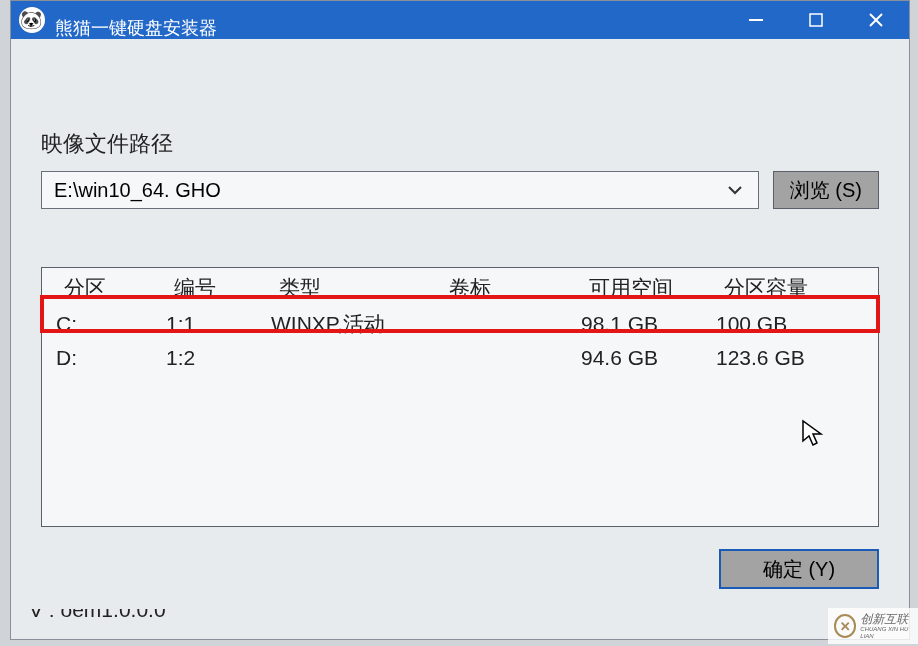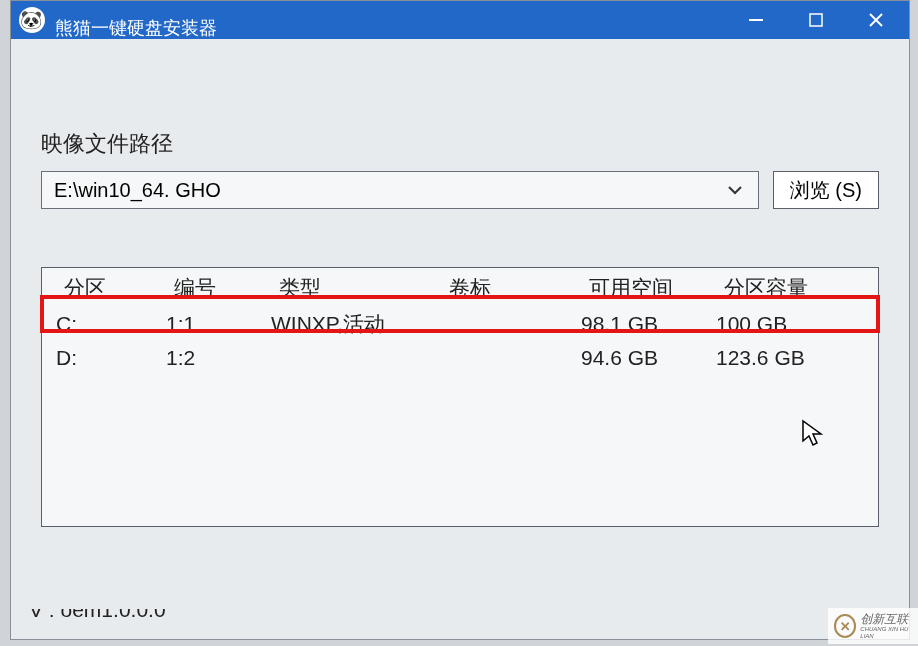--- a/index.html
+++ b/index.html
@@ -83,21 +83,21 @@
       height: 22px;
       display: flex;
       align-items: center;
       justify-content: center;
     }
     .btn {
       height: 38px;
       min-width: 100px;
       padding: 16px 16px;
       border: 1px solid #5a606a;
-      background: #ffffff;
+      background: #a3a3a3;
       font-size: 20px;
       display: flex;
       align-items: center;
       justify-content: center;
       cursor: pointer;
     }
     .btn-primary {
       border: 2px solid #1a5bb8;
     }
     .grid-box {
@@ -260,20 +260,23 @@
             <td></td>
             <td></td>
             <td>94.6 GB</td>
             <td>123.6 GB</td>
           </tr>
         </tbody>
       </table>
       <div class="highlight-row-marker"></div>
     </div>
 
+    <div class="ok-row">
+      <div class="btn btn-primary">确定 (Y)</div>
+    </div>
   </div>
 
   <div class="footer">
     <span class="version">V : oem1.0.0.0</span>
   </div>
 
   <div class="cursor">
     <svg width="24" height="28" viewBox="0 0 24 28">
       <path d="M2 2 L2 22 L8 17 L12 26 L16 24 L12 15 L20 15 Z" fill="#fff" stroke="#000" stroke-width="1.5"></path>
     </svg>

